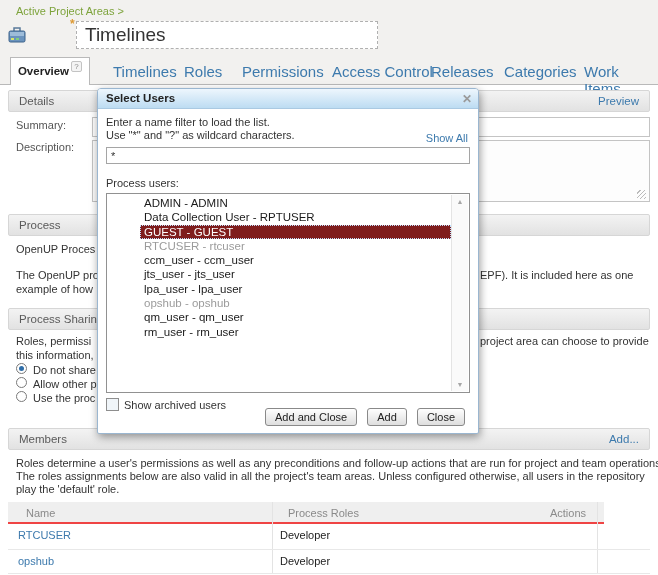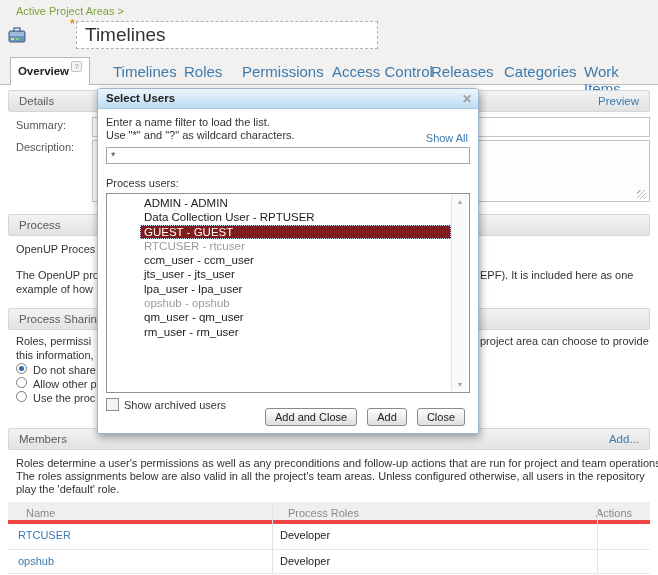--- a/index.html
+++ b/index.html
@@ -30,22 +30,22 @@
   .sec-bar .right { position:absolute; right:10px; top:0; line-height:20px; }
 
   .field-input { position:absolute; background:#fff; border:1px solid #c4c4c4; }
   .resize-grip { position:absolute; width:9px; height:9px;
                  background:repeating-linear-gradient(135deg, transparent 0 2px, #bbb 2px 3px); }
 
   .radio { position:absolute; width:11px; height:11px; border:1px solid #7a7a7a; border-radius:50%; background:#fff; }
   .radio.sel::after { content:""; position:absolute; left:2px; top:2px; width:5px; height:5px; border-radius:50%; background:#2e6da8; }
 
   
-  .tbl-head { position:absolute; left:8px; top:502px; width:642px; height:22px; background:#efefef;
-              border-bottom:4px solid #ef4444; color:#8a8a8a; line-height:22px; }
+  .tbl-head { position:absolute; left:8px; top:502px; width:596px; height:22px; background:#efefef;
+              border-bottom:2px solid #ef4444; color:#8a8a8a; line-height:22px; }
   .tbl-vline { position:absolute; width:1px; background:#e3e3e3; top:502px; height:72px; }
   .tbl-rowline { position:absolute; left:8px; width:642px; height:1px; background:#e8e8e8; }
 
   
   .dialog { position:absolute; left:97px; top:88px; width:382px; height:346px; background:#fff;
             border:1px solid #9ab6d0; border-radius:4px 4px 2px 2px; box-shadow:1px 3px 8px rgba(0,0,0,.40); z-index:20; }
   .dlg-title { position:absolute; left:0; top:0; right:0; height:20px; background:linear-gradient(#edf6fd,#bddcf2);
                border-bottom:1px solid #aac9e2; border-radius:3px 3px 0 0; font-weight:bold; font-size:11.5px;
                color:#222; line-height:19px; padding:0 8px; }
   .dlg-close { position:absolute; right:6px; top:2px; color:#9a9a9a; font-size:12px; font-weight:bold;

